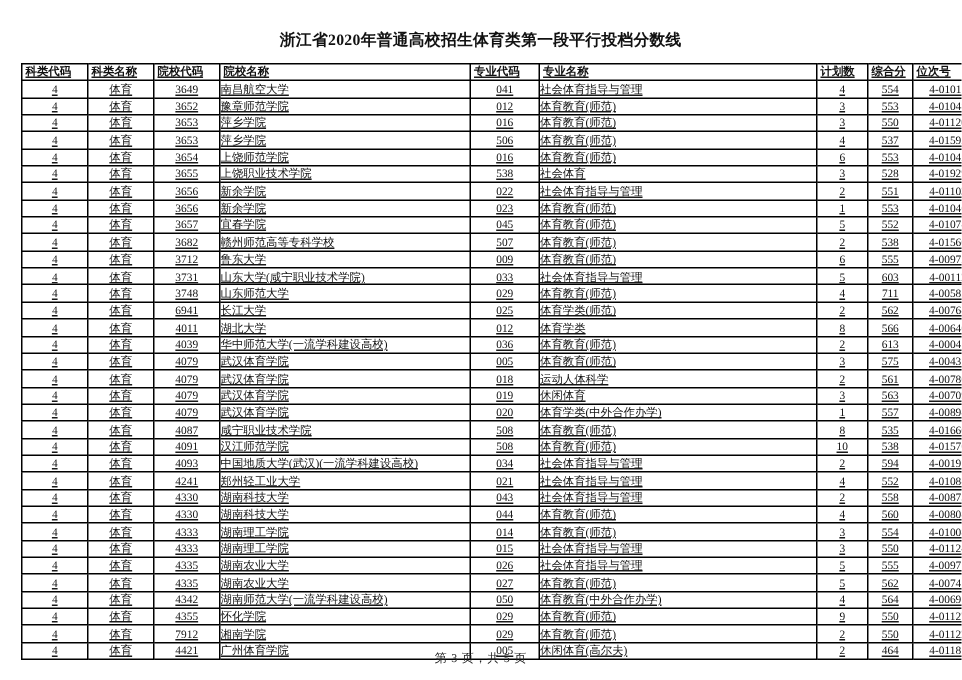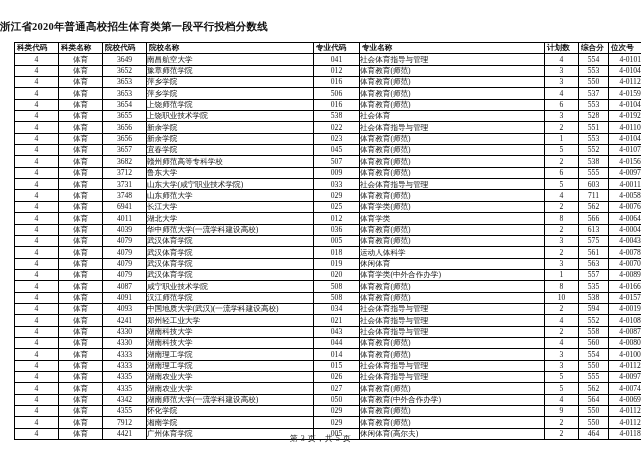--- a/index.html
+++ b/index.html
@@ -15,30 +15,31 @@
     overflow: hidden;
   }
   .page {
     position: relative;
     width: 641px;
     height: 453px;
     box-sizing: border-box;
     padding: 0;
   }
   .doc-title {
-    text-align: left;
+    text-align: center;
     font-size: 10.5px;
     font-weight: bold;
     letter-spacing: 0.2px;
     padding-top: 20px;
     padding-bottom: 8px;
     color: #111;
   }
   .table-wrap {
     padding: 0 14px;
+    text-decoration: underline;
   }
   table.score-table {
     border-collapse: collapse;
     width: 613px;
     table-layout: fixed;
     font-size: 7.6px;
     line-height: 1;
   }
   table.score-table th,
   table.score-table td {

